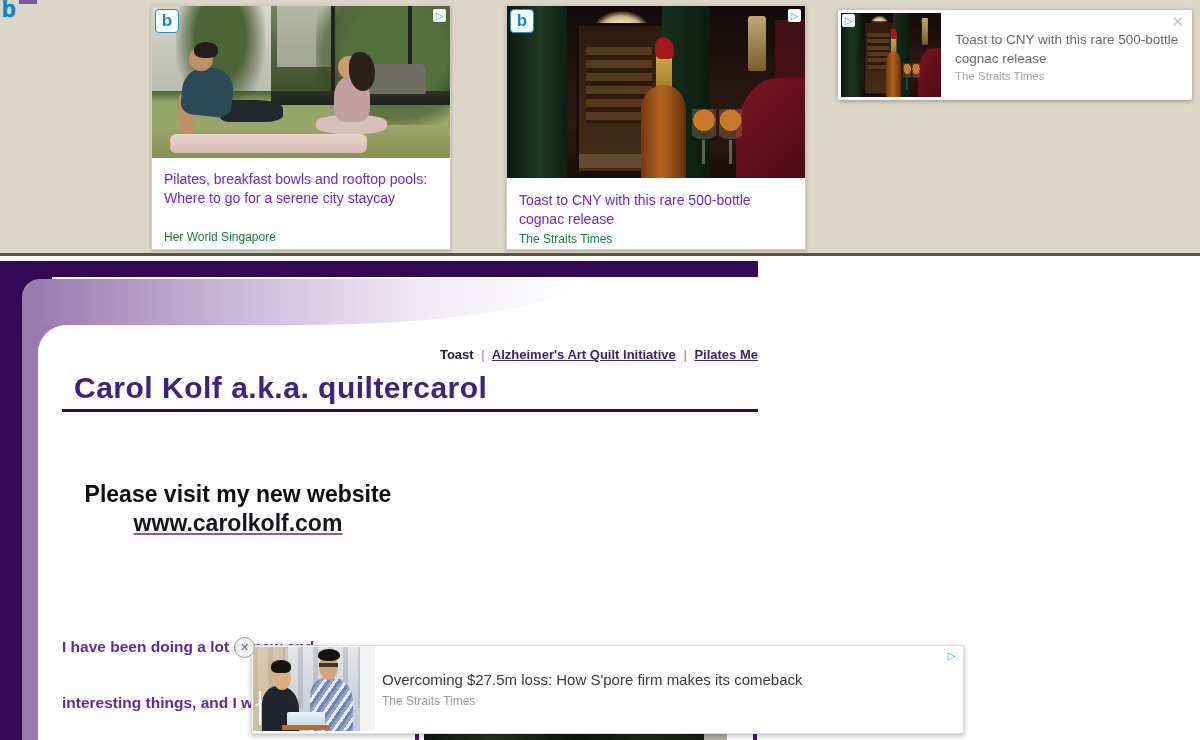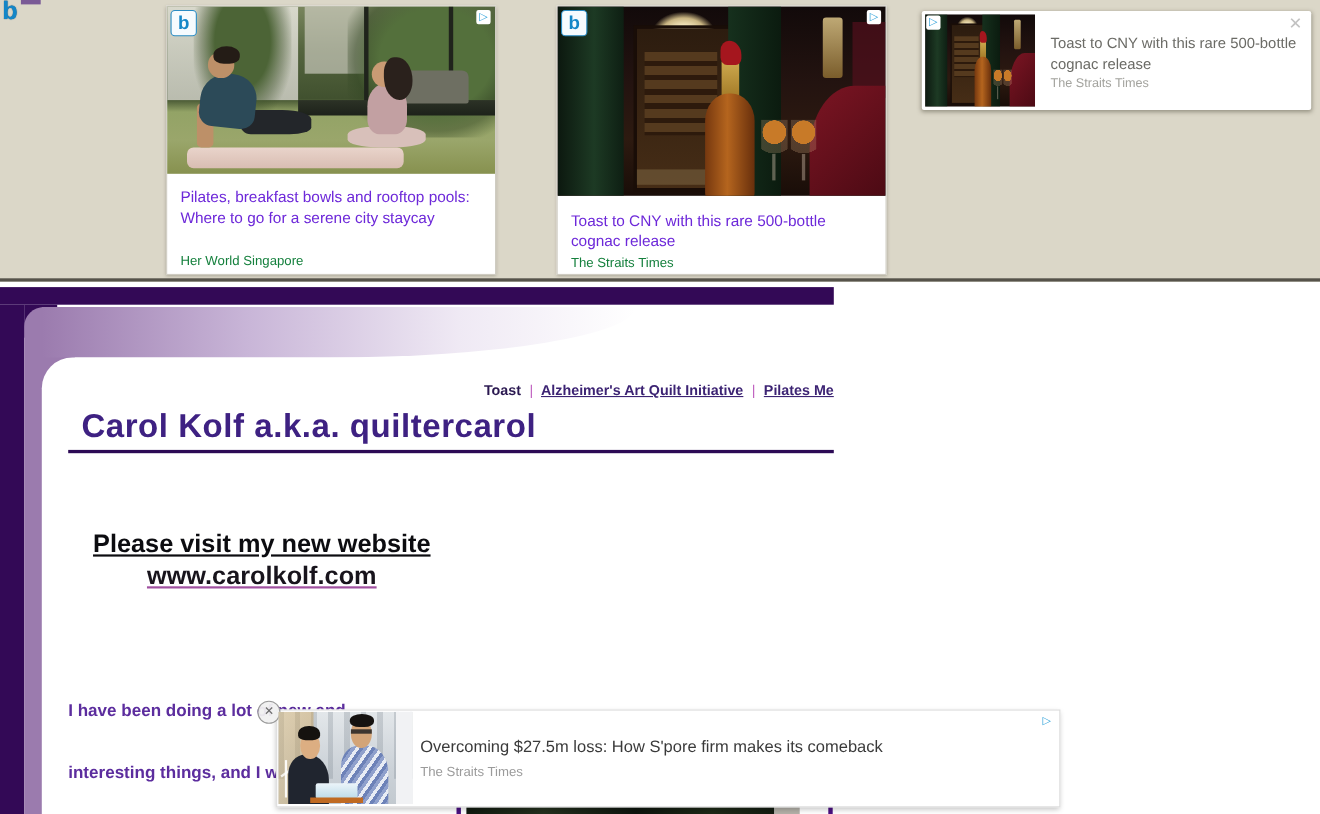--- a/index.html
+++ b/index.html
@@ -77,21 +77,21 @@
   .band{position:absolute;left:38px;top:279px;width:540px;height:46px;
         background:linear-gradient(to right,#9b7bae 0%,#c9b6d8 35%,#efe9f4 70%,#fff 100%);
         border-bottom-right-radius:280px 46px;}
   .white-layer{position:absolute;left:38px;top:325px;width:722px;height:415px;background:#fff;border-top-left-radius:28px;}
   .site-nav{position:absolute;left:280px;top:347px;width:478px;text-align:right;font-size:13px;font-weight:bold;color:#2a1850;}
   .site-nav .sep{color:#c060c0;font-weight:normal;padding:0 4px;}
   .site-nav a{color:#3c2373;text-decoration:underline;cursor:pointer;}
   .site-title{position:absolute;left:62px;top:371px;font-size:30px;font-weight:bold;color:#3e2182;letter-spacing:.5px;margin-left:12px;}
   .title-rule{position:absolute;left:62px;top:409px;width:696px;height:3px;background:#2c0a55;}
   .visit-block{position:absolute;left:62px;top:480px;width:352px;text-align:center;
-               font-size:23px;font-weight:bold;color:#0c0c10;line-height:28px;text-decoration:underline;}
+               font-size:23px;font-weight:bold;color:#0c0c10;line-height:28px;}
   .visit-link{display:inline-block;margin-top:1px;color:#18141c;text-decoration:underline;
               text-decoration-color:#a050a0;cursor:pointer;}
   .intro{position:absolute;left:62px;top:601px;font-size:15.5px;font-weight:bold;
          color:#5c2d9e;line-height:18.5px;white-space:pre;}
   .greet{position:absolute;left:62px;top:693px;font-size:18px;font-style:italic;
          color:#6430a6;line-height:23px;white-space:pre;}
   .bs-line{position:absolute;top:733px;width:4px;height:7px;background:#4a1080;}
   .bs-img{position:absolute;left:424px;top:733px;width:280px;height:7px;
           background:linear-gradient(to right,#10190f,#24301e 25%,#0e150e 55%,#1d2917 80%,#131c11);}
   .bs-gray{position:absolute;left:704px;top:733px;width:23px;height:7px;background:#b3b0a8;}

